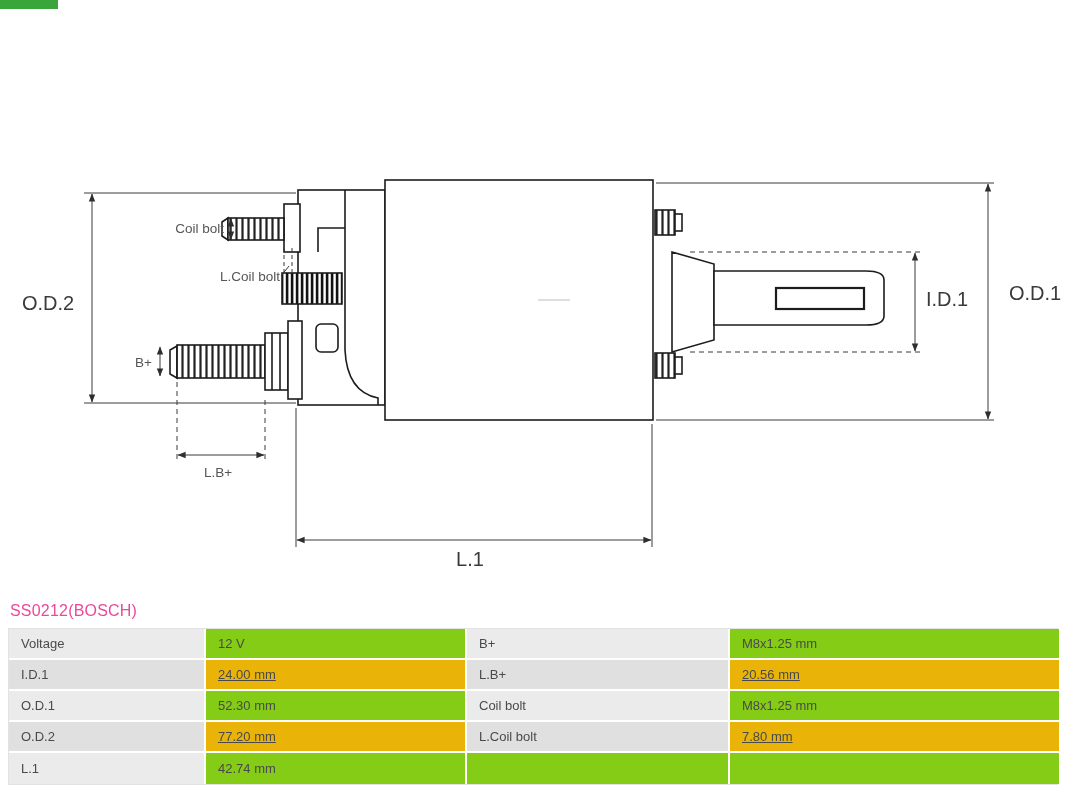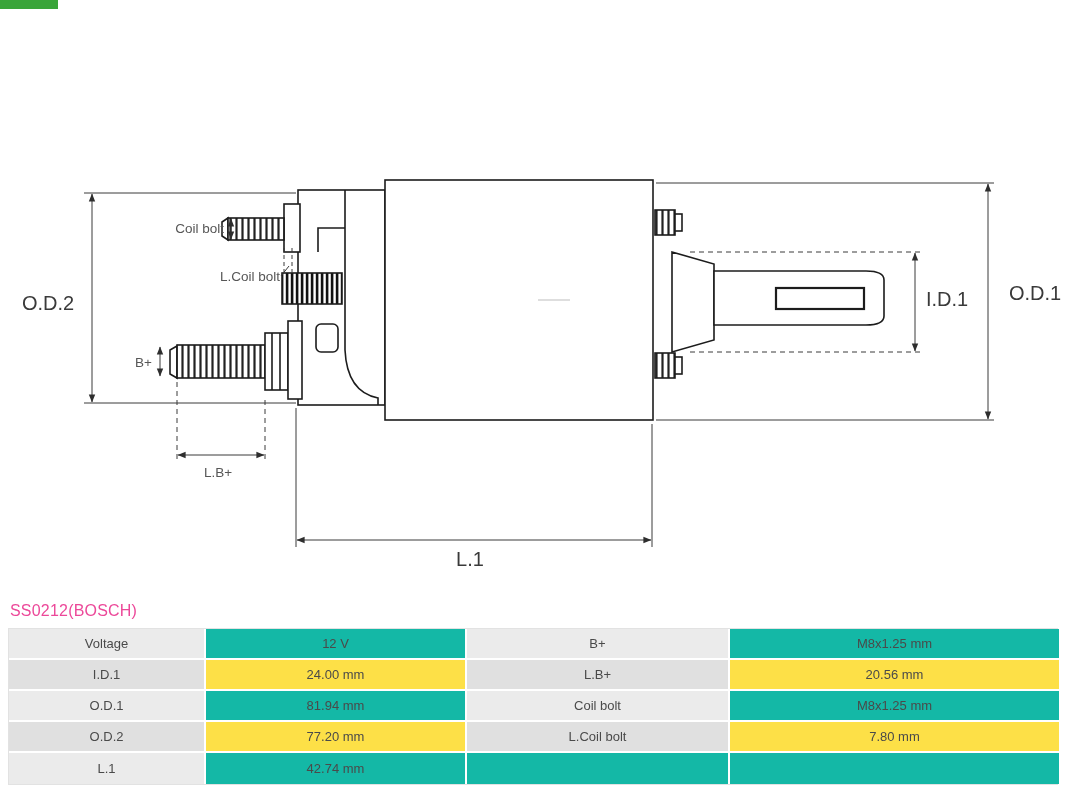--- a/index.html
+++ b/index.html
@@ -14,29 +14,29 @@
   .dim-big  { font-family: "Liberation Sans", sans-serif; font-size: 20px; fill: #3a3a3a; }
   .dim-small{ font-family: "Liberation Sans", sans-serif; font-size: 13.5px; fill: #565656; }
 
   .part-code { position: absolute; left: 10px; top: 602px; font-size: 16px;
     color: #ec4899; letter-spacing: 0.2px; }
 
   .table-wrap { position: absolute; left: 8px; top: 628px; width: 1050px;
     border: 1px solid #e2e2e2; background: #ffffff; }
   table.spec-table { width: 100%; border-collapse: separate; border-spacing: 0;
     font-size: 13px; color: #4a4a4a; table-layout: fixed; }
-  table.spec-table td { height: 31px; padding: 6px 12px; text-align: center;
+  table.spec-table td { height: 31px; padding: 6px 12px; text-align: left;
     vertical-align: middle; border-right: 2px solid #ffffff; border-bottom: 2px solid #ffffff;
     overflow: hidden; white-space: nowrap; }
   table.spec-table tr td:last-child { border-right: none; }
   table.spec-table tr:last-child td { border-bottom: none; }
   tr.row-odd  td.cell-label { background: #ebebeb; }
-  tr.row-odd  td.cell-value { background: #14b8a6; }
+  tr.row-odd  td.cell-value { background: #84cc16; }
   tr.row-even td.cell-label { background: #e0e0e0; }
-  tr.row-even td.cell-value { background: #fde047; }
+  tr.row-even td.cell-value { background: #eab308; text-decoration: underline; }
 </style>
 </head>
 <body>
 
 <div class="green-bar"></div>
 
 <svg class="diagram" width="1080" height="598" viewBox="0 0 1080 598">
   <defs>
     <marker id="arr" viewBox="0 0 10 10" refX="9.5" refY="5" markerWidth="9" markerHeight="8" orient="auto-start-reverse">
       <path d="M0,1 L10,5 L0,9 Z" fill="#2e2e2e"></path>
@@ -149,21 +149,21 @@
         <td class="cell-value">M8x1.25 mm</td>
       </tr>
       <tr class="row-even">
         <td class="cell-label">I.D.1</td>
         <td class="cell-value">24.00 mm</td>
         <td class="cell-label">L.B+</td>
         <td class="cell-value">20.56 mm</td>
       </tr>
       <tr class="row-odd">
         <td class="cell-label">O.D.1</td>
-        <td class="cell-value">81.94 mm</td>
+        <td class="cell-value">52.30 mm</td>
         <td class="cell-label">Coil bolt</td>
         <td class="cell-value">M8x1.25 mm</td>
       </tr>
       <tr class="row-even">
         <td class="cell-label">O.D.2</td>
         <td class="cell-value">77.20 mm</td>
         <td class="cell-label">L.Coil bolt</td>
         <td class="cell-value">7.80 mm</td>
       </tr>
       <tr class="row-odd">

